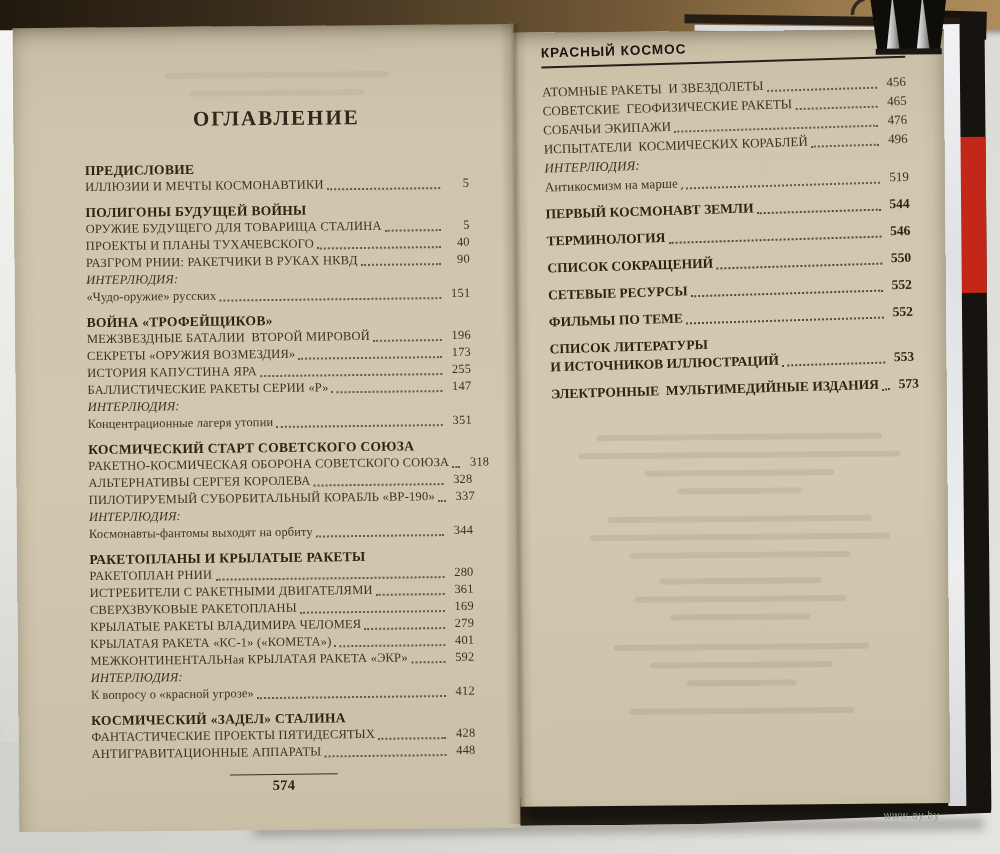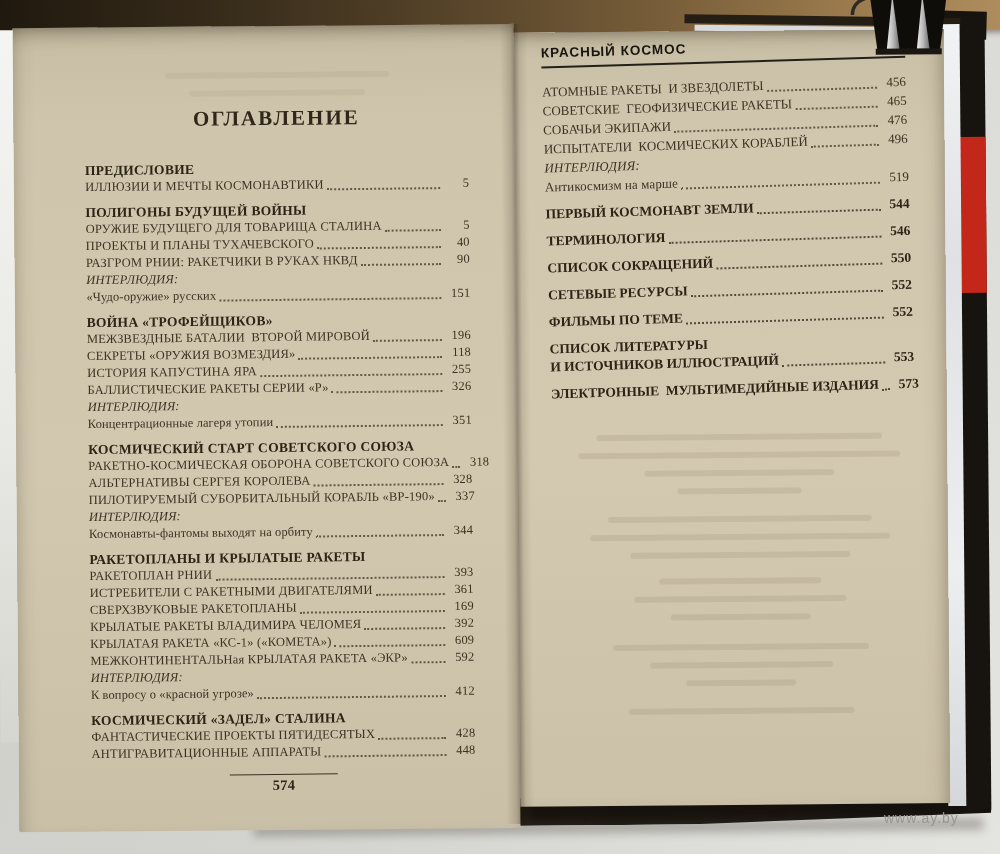--- a/index.html
+++ b/index.html
@@ -69,21 +69,21 @@
   .st-bar:nth-child(11){width:70%;margin-top:24px;} .st-bar:nth-child(12){width:50%;}
   .st-bar:nth-child(13){width:30%;} .st-bar:nth-child(14){width:62%;margin-top:22px;}
   .show-through-left{position:absolute;left:120px;top:58px;width:320px;height:90px;}
   .show-through-left .st-bar{background:rgba(104,91,66,.08);}
   .show-through-left .st-bar:nth-child(1){width:70%;}
   .show-through-left .st-bar:nth-child(2){width:55%;}
   
   .clip{position:absolute;left:846px;top:-6px;width:124px;height:84px;}
   
   .watermark{position:absolute;left:884px;top:810px;font-family:"Liberation Sans",sans-serif;
-        font-size:14px;color:#97978f;letter-spacing:1px;}
+        font-size:10px;color:#97978f;letter-spacing:1px;}
 </style>
 </head>
 <body>
 
 <div class="scene">
   <div class="wood"></div>
 
   <div class="book">
     <div class="cover-bottom"></div>
     <div class="book-shadow"></div>
@@ -138,31 +138,31 @@
         </div>
         <div class="sec-heading">ВОЙНА «ТРОФЕЙЩИКОВ»</div>
         <div class="toc-line">
           <span class="toc-label">МЕЖЗВЕЗДНЫЕ БАТАЛИИ  ВТОРОЙ МИРОВОЙ</span>
           <span class="toc-dots"></span>
           <span class="toc-num">196</span>
         </div>
         <div class="toc-line">
           <span class="toc-label">СЕКРЕТЫ «ОРУЖИЯ ВОЗМЕЗДИЯ»</span>
           <span class="toc-dots"></span>
-          <span class="toc-num">118</span>
+          <span class="toc-num">173</span>
         </div>
         <div class="toc-line">
           <span class="toc-label">ИСТОРИЯ КАПУСТИНА ЯРА</span>
           <span class="toc-dots"></span>
           <span class="toc-num">255</span>
         </div>
         <div class="toc-line">
           <span class="toc-label">БАЛЛИСТИЧЕСКИЕ РАКЕТЫ СЕРИИ «Р»</span>
           <span class="toc-dots"></span>
-          <span class="toc-num">326</span>
+          <span class="toc-num">147</span>
         </div>
         <div class="interlude">ИНТЕРЛЮДИЯ:</div>
         <div class="toc-line">
           <span class="toc-label plain">Концентрационные лагеря утопии</span>
           <span class="toc-dots"></span>
           <span class="toc-num">351</span>
         </div>
         <div class="sec-heading">КОСМИЧЕСКИЙ СТАРТ СОВЕТСКОГО СОЮЗА</div>
         <div class="toc-line">
           <span class="toc-label">РАКЕТНО-КОСМИЧЕСКАЯ ОБОРОНА СОВЕТСКОГО СОЮЗА</span>
@@ -182,41 +182,41 @@
         <div class="interlude">ИНТЕРЛЮДИЯ:</div>
         <div class="toc-line">
           <span class="toc-label plain">Космонавты-фантомы выходят на орбиту</span>
           <span class="toc-dots"></span>
           <span class="toc-num">344</span>
         </div>
         <div class="sec-heading">РАКЕТОПЛАНЫ И КРЫЛАТЫЕ РАКЕТЫ</div>
         <div class="toc-line">
           <span class="toc-label">РАКЕТОПЛАН РНИИ</span>
           <span class="toc-dots"></span>
-          <span class="toc-num">393</span>
+          <span class="toc-num">280</span>
         </div>
         <div class="toc-line">
           <span class="toc-label">ИСТРЕБИТЕЛИ С РАКЕТНЫМИ ДВИГАТЕЛЯМИ</span>
           <span class="toc-dots"></span>
           <span class="toc-num">361</span>
         </div>
         <div class="toc-line">
           <span class="toc-label">СВЕРХЗВУКОВЫЕ РАКЕТОПЛАНЫ</span>
           <span class="toc-dots"></span>
           <span class="toc-num">169</span>
         </div>
         <div class="toc-line">
           <span class="toc-label">КРЫЛАТЫЕ РАКЕТЫ ВЛАДИМИРА ЧЕЛОМЕЯ</span>
           <span class="toc-dots"></span>
-          <span class="toc-num">392</span>
+          <span class="toc-num">279</span>
         </div>
         <div class="toc-line">
           <span class="toc-label">КРЫЛАТАЯ РАКЕТА «КС-1» («КОМЕТА»)</span>
           <span class="toc-dots"></span>
-          <span class="toc-num">609</span>
+          <span class="toc-num">401</span>
         </div>
         <div class="toc-line">
           <span class="toc-label">МЕЖКОНТИНЕНТАЛЬНая КРЫЛАТАЯ РАКЕТА «ЭКР»</span>
           <span class="toc-dots"></span>
           <span class="toc-num">592</span>
         </div>
         <div class="interlude">ИНТЕРЛЮДИЯ:</div>
         <div class="toc-line">
           <span class="toc-label plain">К вопросу о «красной угрозе»</span>
           <span class="toc-dots"></span>

